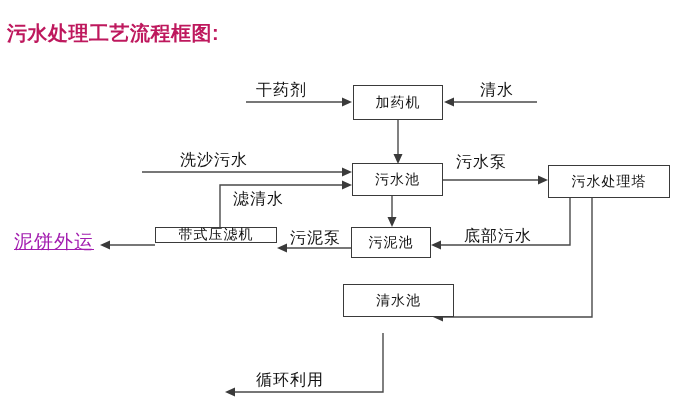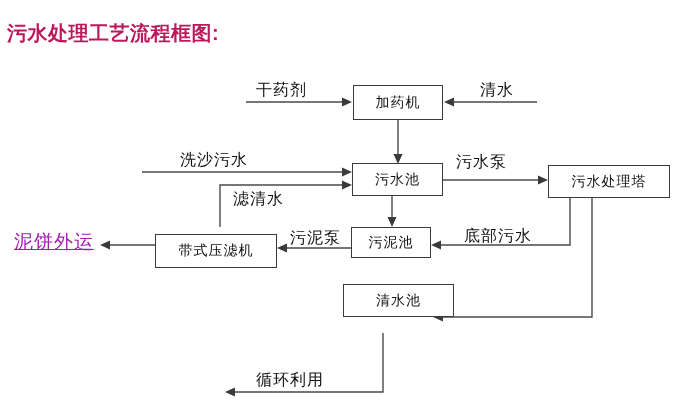--- a/index.html
+++ b/index.html
@@ -99,21 +99,21 @@
     <path class="ln" d="M383 333 L383 392 L232 392"></path>
     <polygon class="hd" points="225,392 235,387.5 235,396.5"></polygon>
   </svg>
 
   <div class="node" style="left:353px;top:85px;width:90px;height:35px;">加药机</div>
 
   <div class="node" style="left:352px;top:163px;width:91px;height:33px;">污水池</div>
 
   <div class="node" style="left:548px;top:165px;width:122px;height:33px;">污水处理塔</div>
 
-  <div class="node" style="left:155px;top:234px;width:122px;height:34px;">带式压滤机</div>
+  <div class="node" style="left:155px;top:227px;width:122px;height:16px;">带式压滤机</div>
 
   <div class="node" style="left:351px;top:227px;width:80px;height:31px;text-align:center;">污泥池</div>
 
   <div class="node" style="left:343px;top:284px;width:111px;height:33px;">清水池</div>
 
   <div class="edge-label" style="left:256px;top:80px;">干药剂</div>
 
   <div class="edge-label" style="left:480px;top:80px;">清水</div>
 
   <div class="edge-label" style="left:168px;top:150px;margin-left:12px;">洗沙污水</div>

